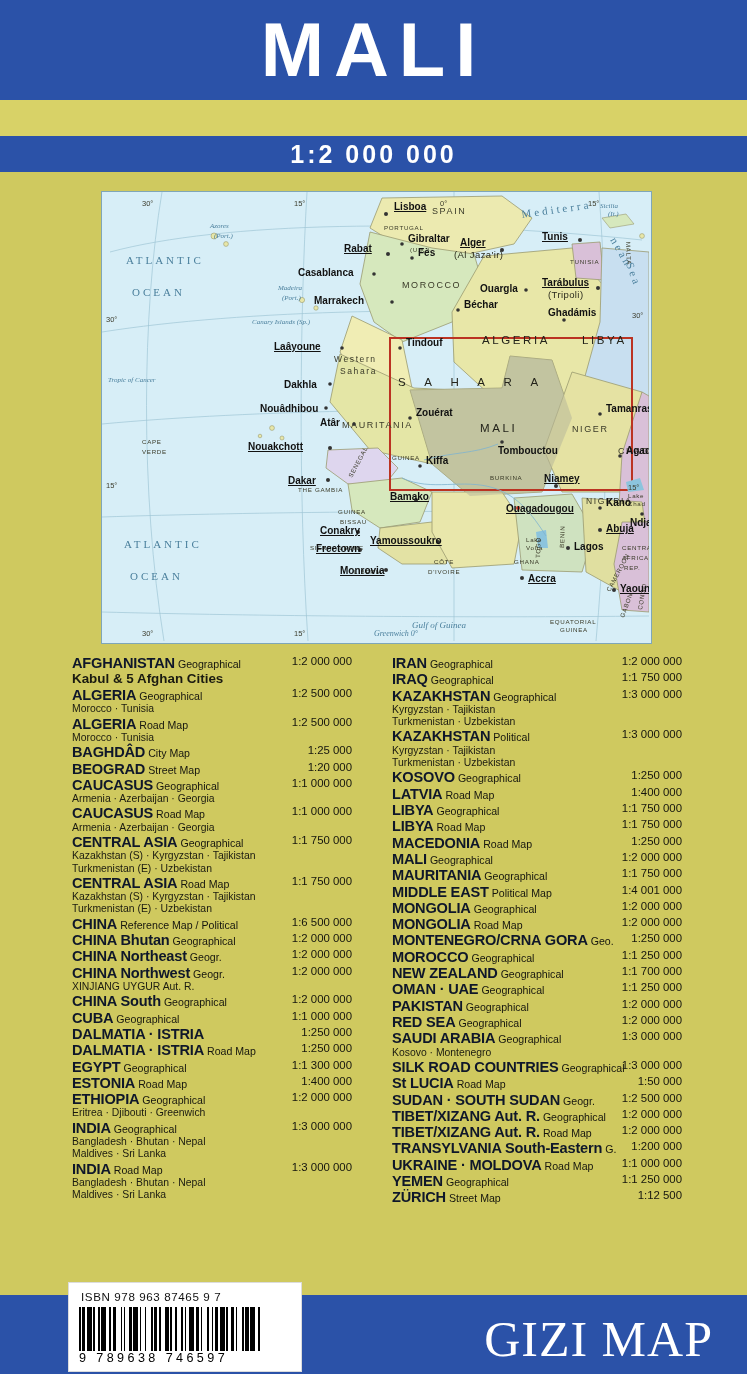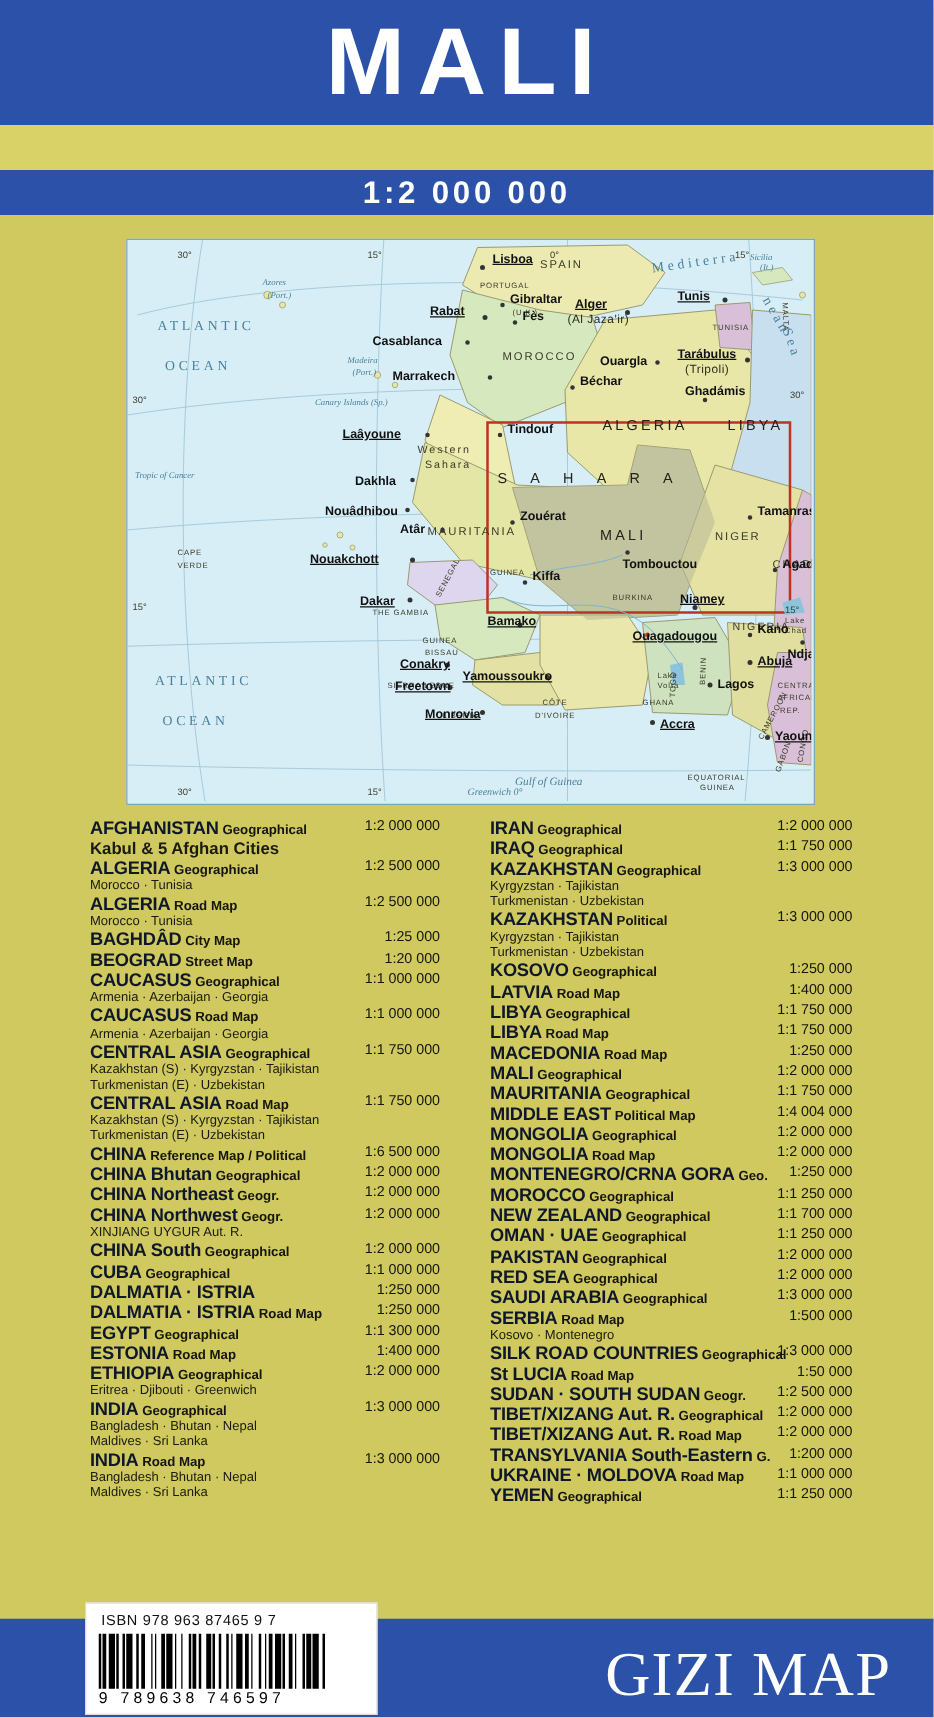--- a/index.html
+++ b/index.html
@@ -97,21 +97,21 @@
   }
   .t-name {
     font-size: 14.6px;
     font-weight: bold;
     color: #0f172a;
     letter-spacing: -0.2px;
   }
   .t-kind {
     font-size: 10.6px;
     color: #15150e;
-    font-weight: bold;
+    font-weight: normal;
     padding-left: 3px;
   }
   .t-scale {
     position: absolute;
     right: 0;
     top: 1px;
     font-size: 11.4px;
     color: #15150e;
     font-weight: normal;
     white-space: nowrap;
@@ -553,21 +553,21 @@
         <div class="entry">
           <div class="entry-main"><span class="t-name">MACEDONIA</span><span class="t-kind">Road Map</span><span class="t-scale">1:250 000</span></div>
         </div>
         <div class="entry">
           <div class="entry-main"><span class="t-name">MALI</span><span class="t-kind">Geographical</span><span class="t-scale">1:2 000 000</span></div>
         </div>
         <div class="entry">
           <div class="entry-main"><span class="t-name">MAURITANIA</span><span class="t-kind">Geographical</span><span class="t-scale">1:1 750 000</span></div>
         </div>
         <div class="entry">
-          <div class="entry-main"><span class="t-name">MIDDLE EAST</span><span class="t-kind">Political Map</span><span class="t-scale">1:4 004 000</span></div>
+          <div class="entry-main"><span class="t-name">MIDDLE EAST</span><span class="t-kind">Political Map</span><span class="t-scale">1:4 001 000</span></div>
         </div>
         <div class="entry">
           <div class="entry-main"><span class="t-name">MONGOLIA</span><span class="t-kind">Geographical</span><span class="t-scale">1:2 000 000</span></div>
         </div>
         <div class="entry">
           <div class="entry-main"><span class="t-name">MONGOLIA</span><span class="t-kind">Road Map</span><span class="t-scale">1:2 000 000</span></div>
         </div>
         <div class="entry">
           <div class="entry-main"><span class="t-name">MONTENEGRO/CRNA GORA</span><span class="t-kind">Geo.</span><span class="t-scale">1:250 000</span></div>
         </div>
@@ -583,21 +583,20 @@
         <div class="entry">
           <div class="entry-main"><span class="t-name">PAKISTAN</span><span class="t-kind">Geographical</span><span class="t-scale">1:2 000 000</span></div>
         </div>
         <div class="entry">
           <div class="entry-main"><span class="t-name">RED SEA</span><span class="t-kind">Geographical</span><span class="t-scale">1:2 000 000</span></div>
         </div>
         <div class="entry">
           <div class="entry-main"><span class="t-name">SAUDI ARABIA</span><span class="t-kind">Geographical</span><span class="t-scale">1:3 000 000</span></div>
         </div>
         <div class="entry">
-          <div class="entry-main"><span class="t-name">SERBIA</span><span class="t-kind">Road Map</span><span class="t-scale">1:500 000</span></div>
           <span class="t-sub">Kosovo · Montenegro</span>
         </div>
         <div class="entry">
           <div class="entry-main"><span class="t-name">SILK ROAD COUNTRIES</span><span class="t-kind">Geographical</span><span class="t-scale">1:3 000 000</span></div>
         </div>
         <div class="entry">
           <div class="entry-main"><span class="t-name">St LUCIA</span><span class="t-kind">Road Map</span><span class="t-scale">1:50 000</span></div>
         </div>
         <div class="entry">
           <div class="entry-main"><span class="t-name">SUDAN · SOUTH SUDAN</span><span class="t-kind">Geogr.</span><span class="t-scale">1:2 500 000</span></div>
@@ -609,20 +608,23 @@
           <div class="entry-main"><span class="t-name">TIBET/XIZANG Aut. R.</span><span class="t-kind">Road Map</span><span class="t-scale">1:2 000 000</span></div>
         </div>
         <div class="entry">
           <div class="entry-main"><span class="t-name">TRANSYLVANIA South-Eastern</span><span class="t-kind">G.</span><span class="t-scale">1:200 000</span></div>
         </div>
         <div class="entry">
           <div class="entry-main"><span class="t-name">UKRAINE · MOLDOVA</span><span class="t-kind">Road Map</span><span class="t-scale">1:1 000 000</span></div>
         </div>
         <div class="entry">
           <div class="entry-main"><span class="t-name">YEMEN</span><span class="t-kind">Geographical</span><span class="t-scale">1:1 250 000</span></div>
+        </div>
+        <div class="entry">
+          <div class="entry-main"><span class="t-name">ZÜRICH</span><span class="t-kind">Street Map</span><span class="t-scale">1:12 500</span></div>
         </div>
       </div>
   </div>
 
   <div class="footer-band">
     <div class="brand">
       <span>GIZI MAP</span>
     </div>
   </div>
   <div class="isbn-box">

